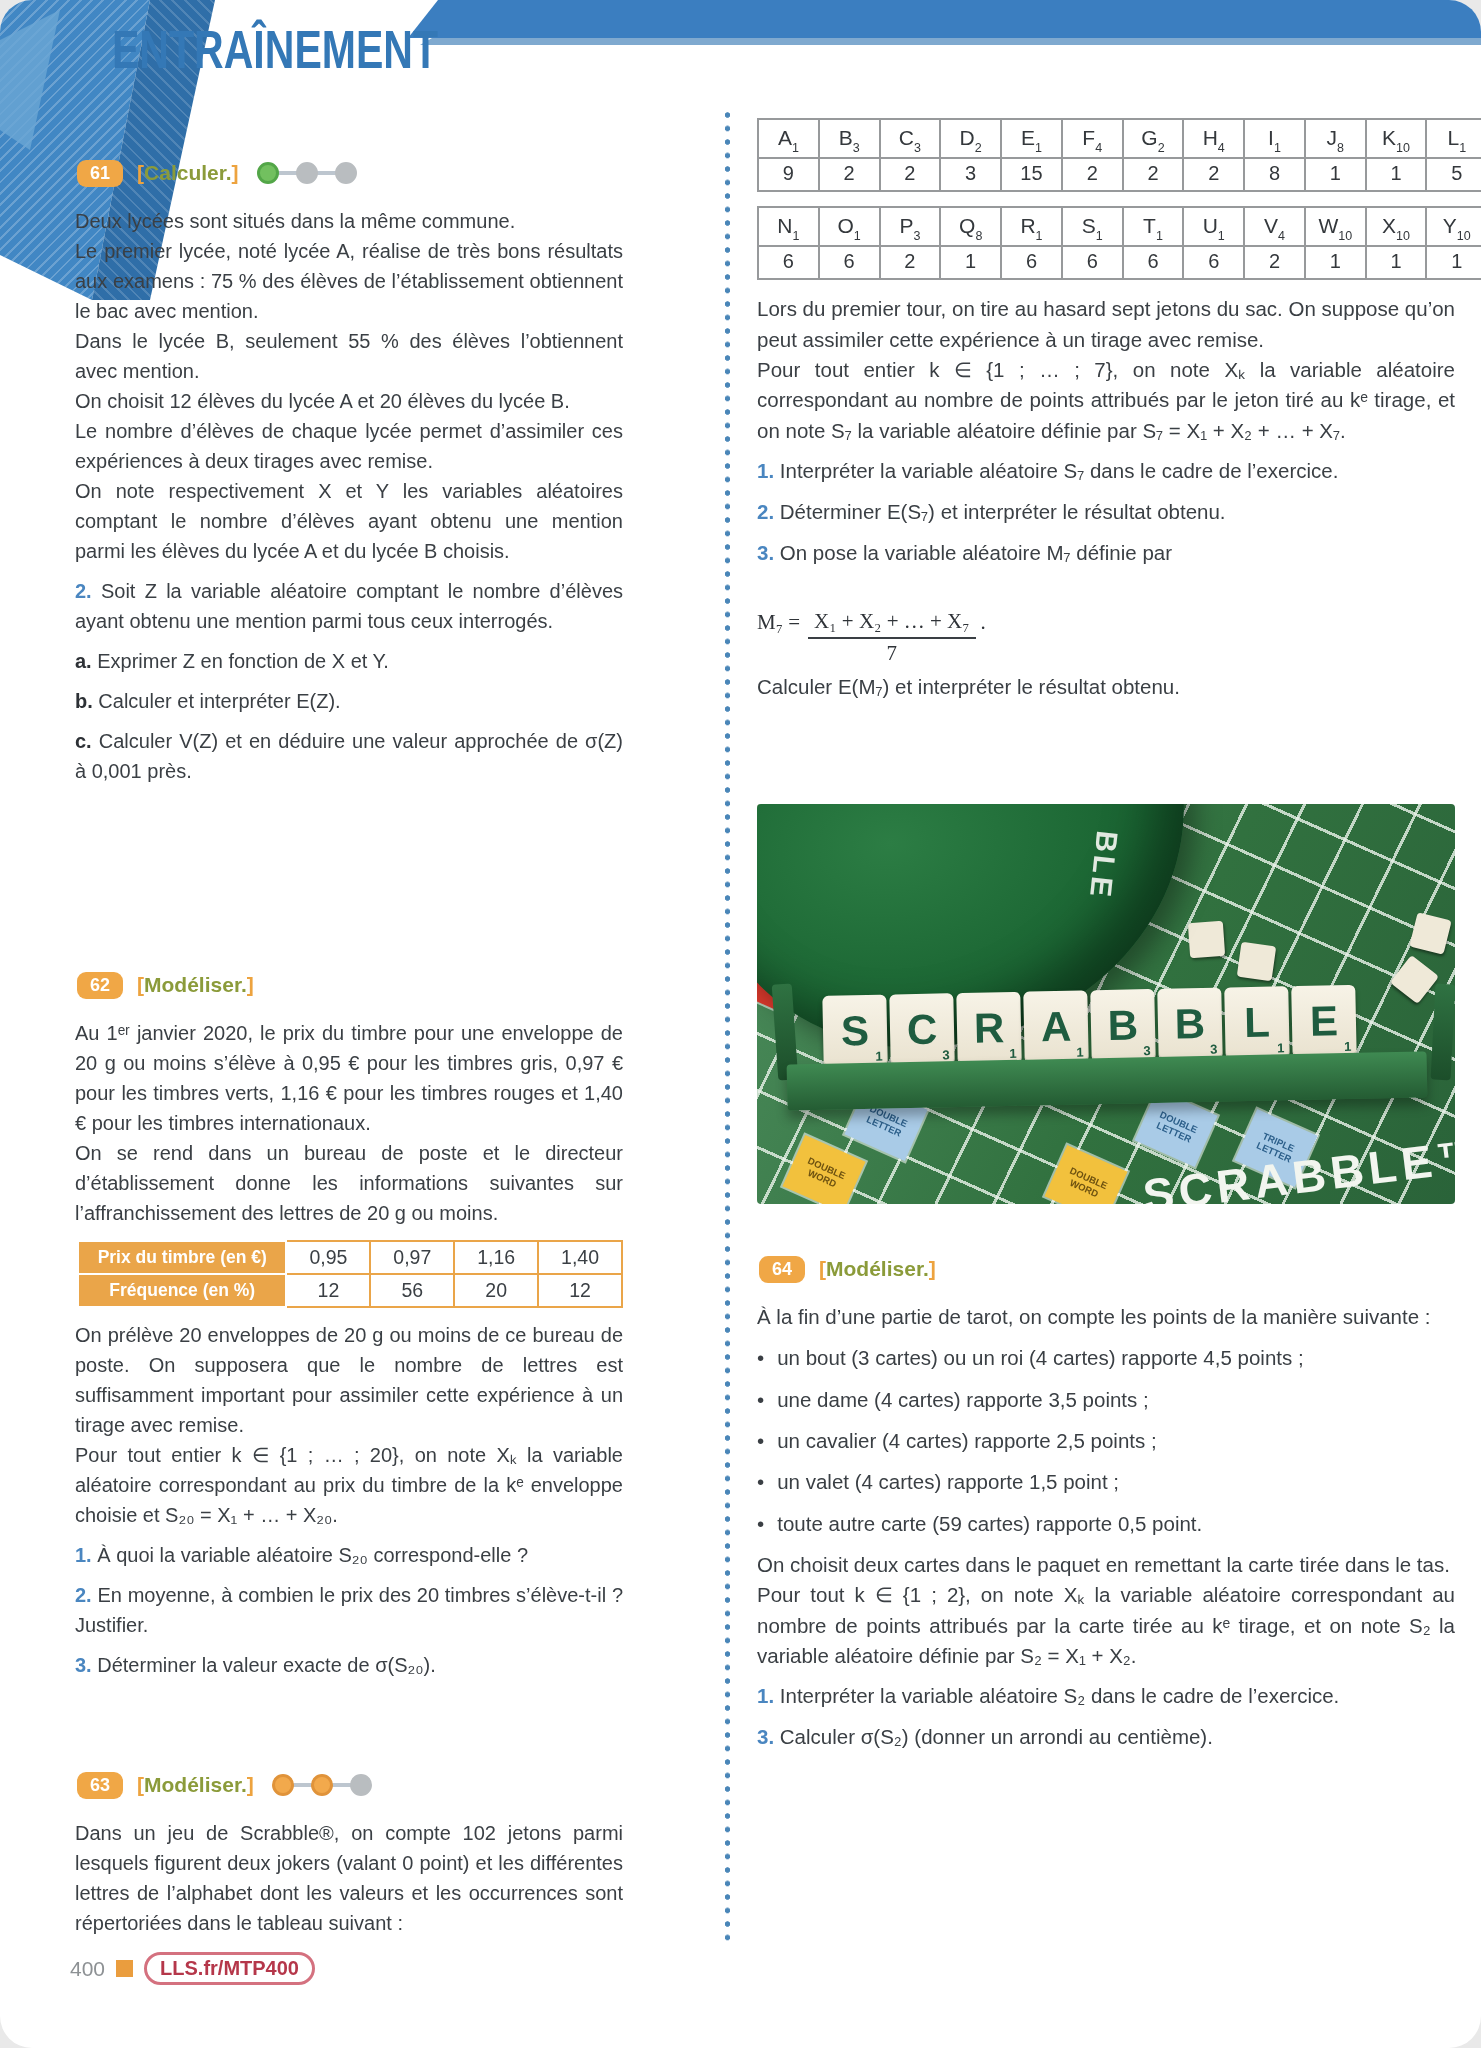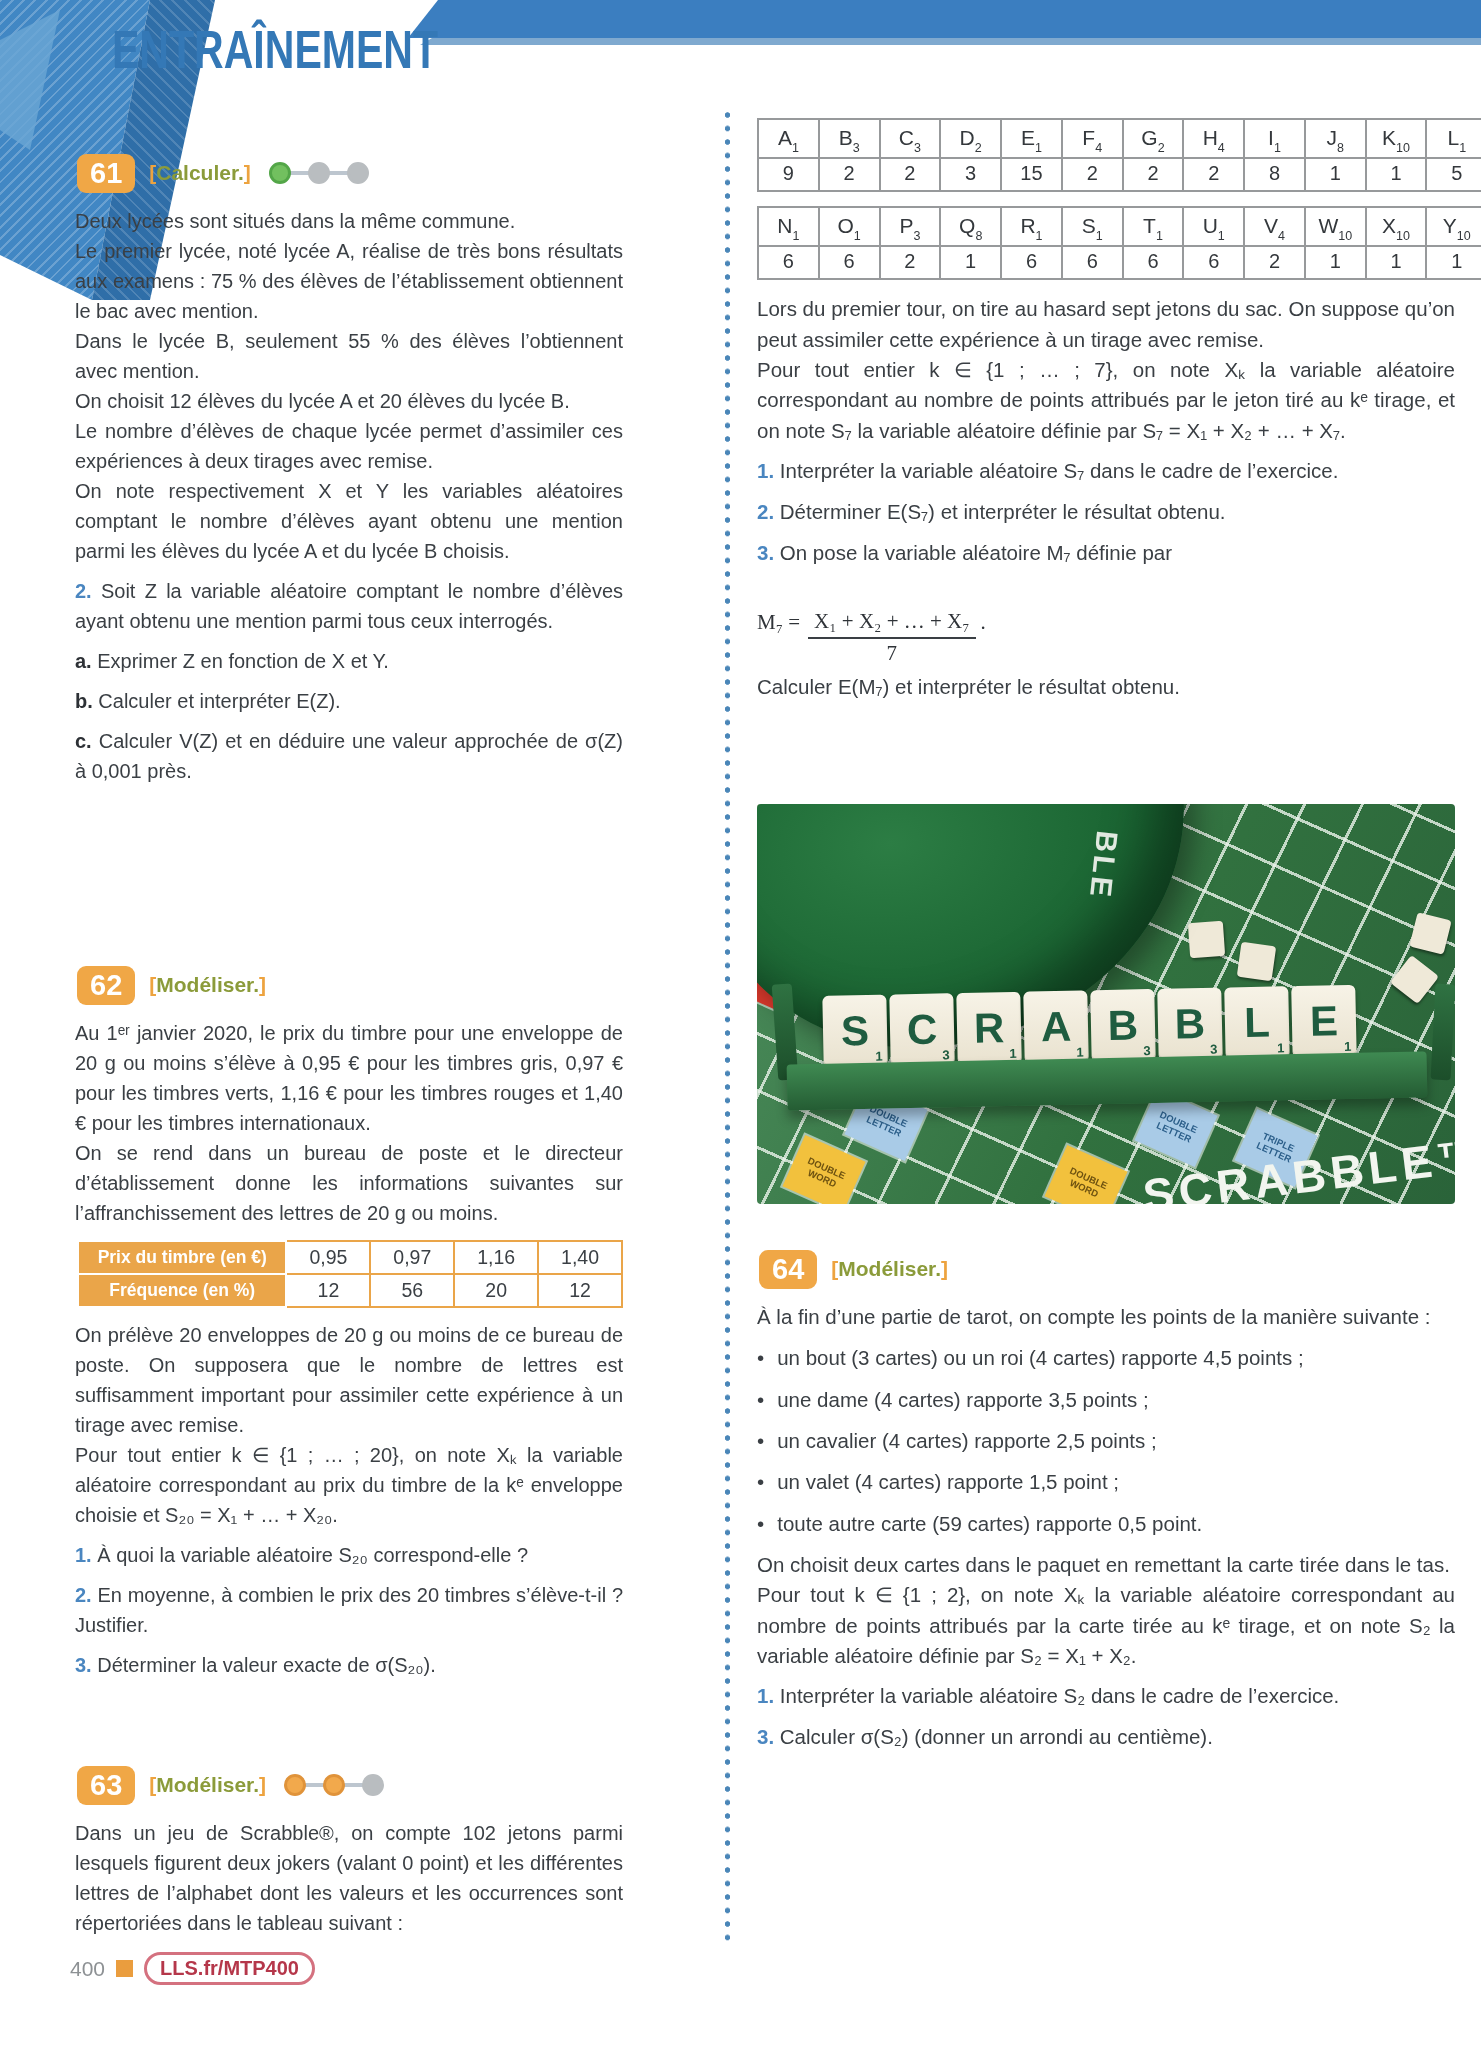--- a/index.html
+++ b/index.html
@@ -1,17 +1,17 @@
 <!DOCTYPE html>
 <html><head>
 <meta charset="utf-8">
 <style>
   html,body{margin:0;padding:0;background:#e9e9e9;}
   .page{position:relative;width:1481px;height:2048px;background:#ffffff;margin:0 auto;
-        font-family:"Liberation Sans",sans-serif;color:#3a3f44;overflow:hidden;}
+        font-family:"Liberation Sans",sans-serif;color:#3a3f44;overflow:hidden;border-radius:32px;}
 
   
   .topbar{position:absolute;top:0;left:408px;right:0;height:38px;background:#3b7ec0;
           clip-path:polygon(30px 0,100% 0,100% 100%,0 100%);}
   .topbar-strip{position:absolute;top:38px;left:420px;right:0;height:7px;background:#7fa9cf;
           clip-path:polygon(12px 0,100% 0,100% 100%,0 100%);}
   .logo{position:absolute;left:0;top:0;width:215px;height:300px;overflow:hidden;}
   .logo div{position:absolute;inset:0;}
   .lg-a{background:#4187c4;clip-path:polygon(0 0,150px 0,92px 300px,0 255px);
         background-image:repeating-linear-gradient(135deg,rgba(255,255,255,.22) 0 2px,transparent 2px 8px);background-color:#4187c4;}
@@ -27,21 +27,21 @@
        background-size:5px 13.5px;background-repeat:repeat-y;}
   .col{position:absolute;top:0;}
   .col-left{left:75px;top:150px;width:548px;}
   .col-right{left:757px;top:112px;width:698px;}
 
   .txt{font-size:20px;line-height:1.5;margin:0;text-align:justify;}
   .col-right .txt{font-size:20.5px;line-height:1.48;}
 
   
   .exhead{display:flex;align-items:center;gap:14px;margin:0 0 10px 2px;height:46px;}
-  .badge{background:#f0a746;color:#fff;font-weight:bold;font-size:29px;border-radius:9px;padding:3px 13px;}
+  .badge{background:#f0a746;color:#fff;font-weight:bold;font-size:18px;border-radius:9px;padding:3px 13px;}
   .tag{font-size:21px;font-weight:bold;white-space:nowrap;}
   .tag .br{color:#eda33f;}
   .tag .lbl{color:#8b9b3a;}
   .dots{display:flex;align-items:center;position:relative;margin-left:4px;}
   .dots::before{content:"";position:absolute;left:10px;right:10px;top:50%;height:4px;margin-top:-2px;background:#bdc6cf;}
   .dot{position:relative;width:16px;height:16px;border-radius:50%;}
   .dot:not(:first-child){margin-left:17px;}
   .dot[data-level="green"]{background:#72c05f;border:3px solid #53a648;}
   .dot[data-level="gray"]{background:#b9bdc0;border:3px solid #b9bdc0;}
   .dot[data-level="orange"]{background:#f2a94c;border:3px solid #e0933a;}

